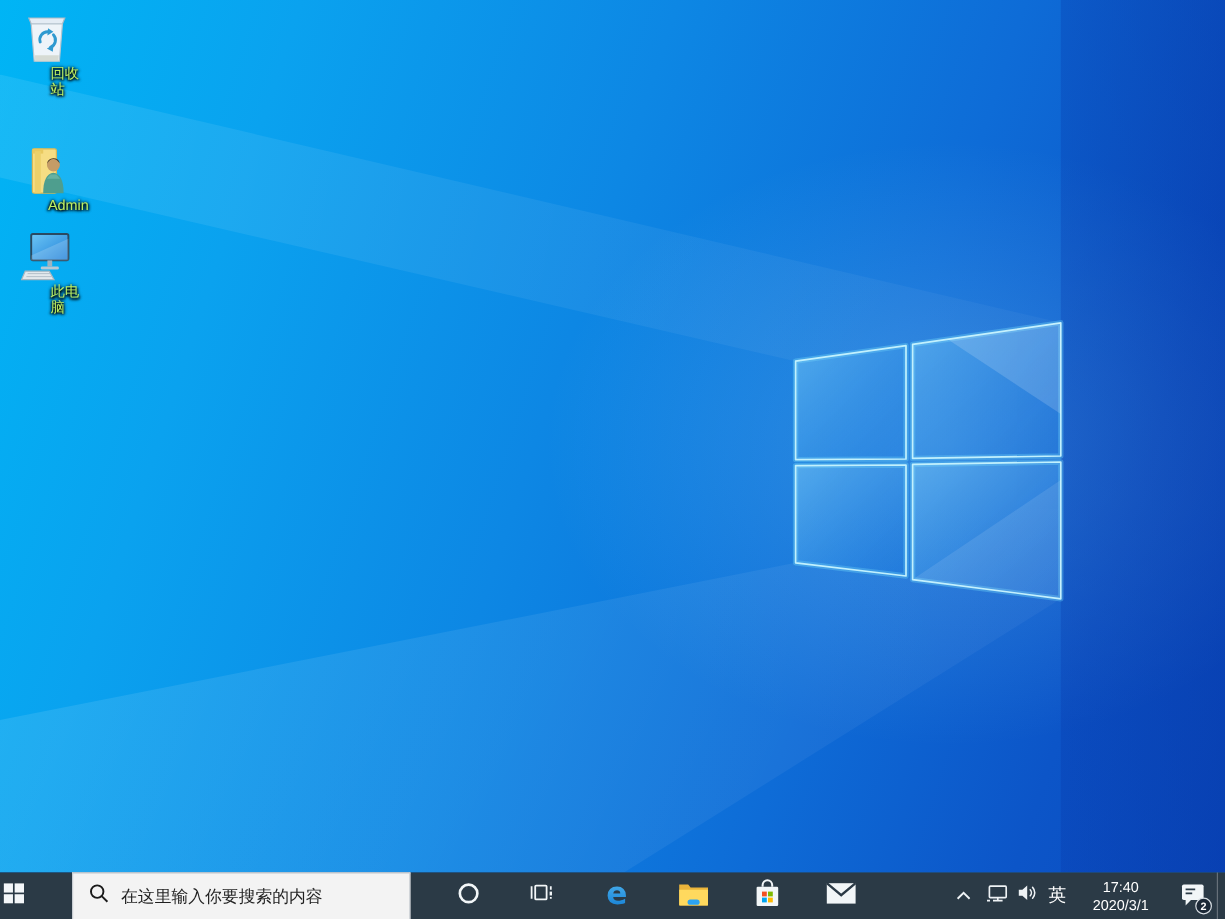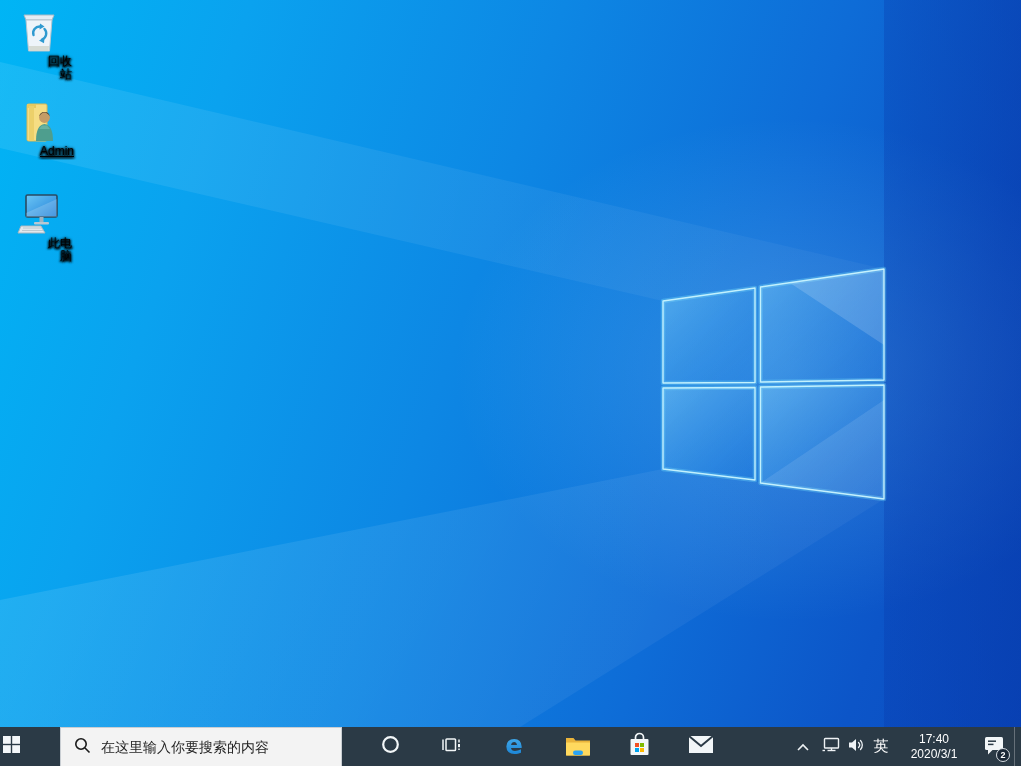--- a/index.html
+++ b/index.html
@@ -20,21 +20,21 @@
   .beam-top { clip-path:polygon(884px 269px, 0px 62px, 0px 148px, 663px 301px);
     background:linear-gradient(100deg, rgba(255,255,255,.09), rgba(255,255,255,.02)); }
   .beam-floor { clip-path:polygon(663px 469px, 884px 499px, 520px 727px, 0px 727px, 0px 600px);
     background:linear-gradient(115deg, rgba(255,255,255,.12), rgba(255,255,255,.02)); }
   .logo-svg { position:absolute; left:0; top:0; }
 
   
   .desk-icons { position:absolute; left:6px; top:6px; width:66px; }
   .desk-icon { position:absolute; left:0; width:66px; display:flex; flex-direction:column; align-items:center; cursor:default; }
   .desk-icon .ic { width:44px; height:46px; display:flex; align-items:center; justify-content:center; }
-  .desk-icon .lbl { margin-top:1px; font-size:12px; color:#000000; text-align:right; line-height:1.1;
+  .desk-icon .lbl { margin-top:1px; font-size:12px; color:#bef264; text-align:left; line-height:1.1;
     text-shadow:1px 1px 2px #000, 0 0 3px #000, -1px 1px 2px #000;padding-left:36px; }
 
   
   .taskbar { position:absolute; left:0; top:727px; width:1021px; height:39px;
     background:#2b3a46; display:flex; align-items:stretch; color:#f2f6f8;gap:37px; }
   .tb-btn { display:flex; align-items:center; justify-content:center; }
   .start { width:48px; }
   .searchbox { width:314px; background:#f3f3f3; border:1px solid #c9ced3; border-bottom:none;
     display:flex; align-items:center; padding-left:13px; gap:10px; }
   .searchbox input { border:none; outline:none; background:transparent; font-size:14px; color:#1f1f1f; width:240px;
@@ -100,21 +100,21 @@
             <path d="M14.5,26 A 6.5,6.5 0 0 1 21,17.5"></path>
             <path d="M25.5,20 A 6.5,6.5 0 0 1 23,30.5"></path>
           </g>
           <polygon points="21,14.5 25.5,17.5 20.5,20.5" fill="#2f9ad0"></polygon>
           <polygon points="20,31.5 25.5,28.8 25,34.2" fill="#2f9ad0"></polygon>
         </svg>
       </span>
       <span class="lbl">回收站</span>
     </div>
 
-    <div class="desk-icon" style="top:92px;text-decoration:underline;">
+    <div class="desk-icon" style="top:112px;">
       <span class="ic">
         <svg width="40" height="44" viewBox="0 0 40 44">
           <rect x="8" y="5" width="20" height="37" rx="1.5" fill="#f6dd83" stroke="#d9b854" stroke-width="1"></rect>
           <rect x="8" y="5" width="9" height="4" fill="#e8c95f"></rect>
           <rect x="10" y="7" width="5" height="35" fill="#ecd06a"></rect>
           <path d="M17,42 Q17,26 25.5,25 Q34,26 34,42 Z" fill="#4e9e8e"></path>
           <path d="M20,30 L23,26.5 L28,26.5 L31,30" fill="#67b2a2"></path>
           <circle cx="25.5" cy="18.5" r="5.4" fill="#c59c66"></circle>
           <path d="M20.2,17.5 A 5.4,5.4 0 0 1 30.8,17.2 Q28,13.5 25.5,13.6 Q22.5,13.5 20.2,17.5 Z" fill="#4a3b2b"></path>
         </svg>

